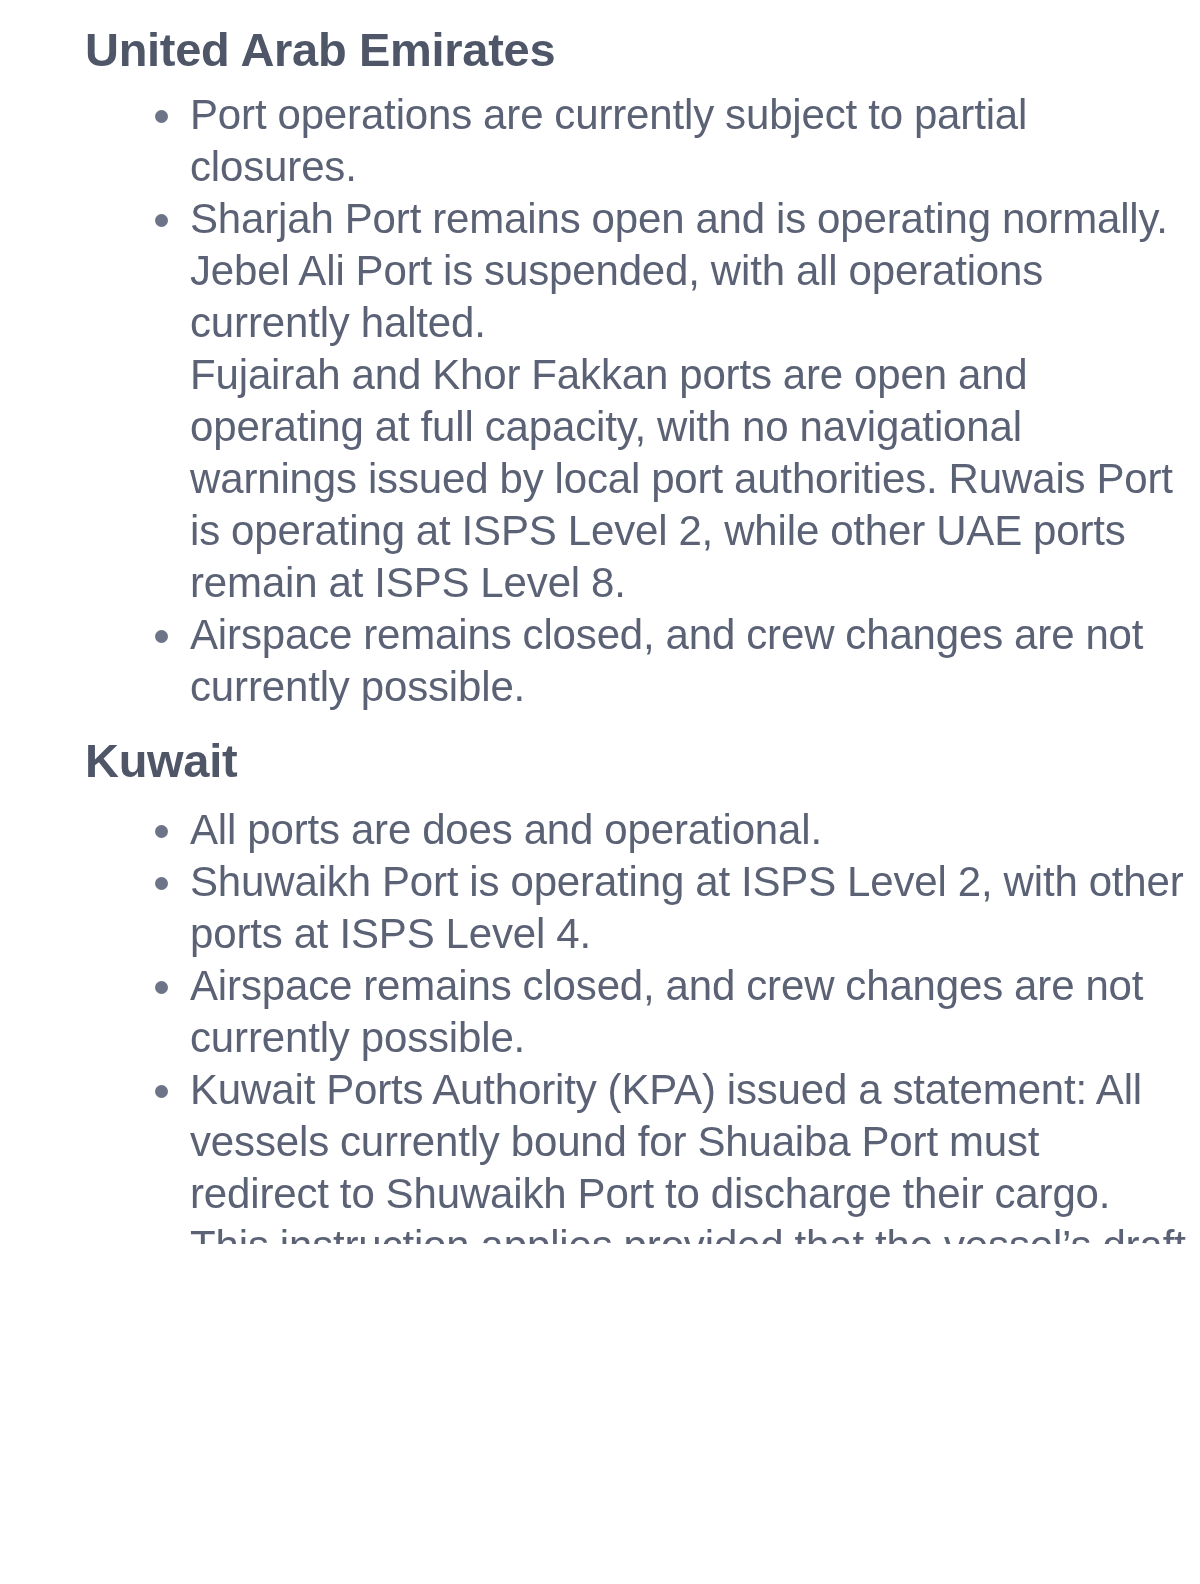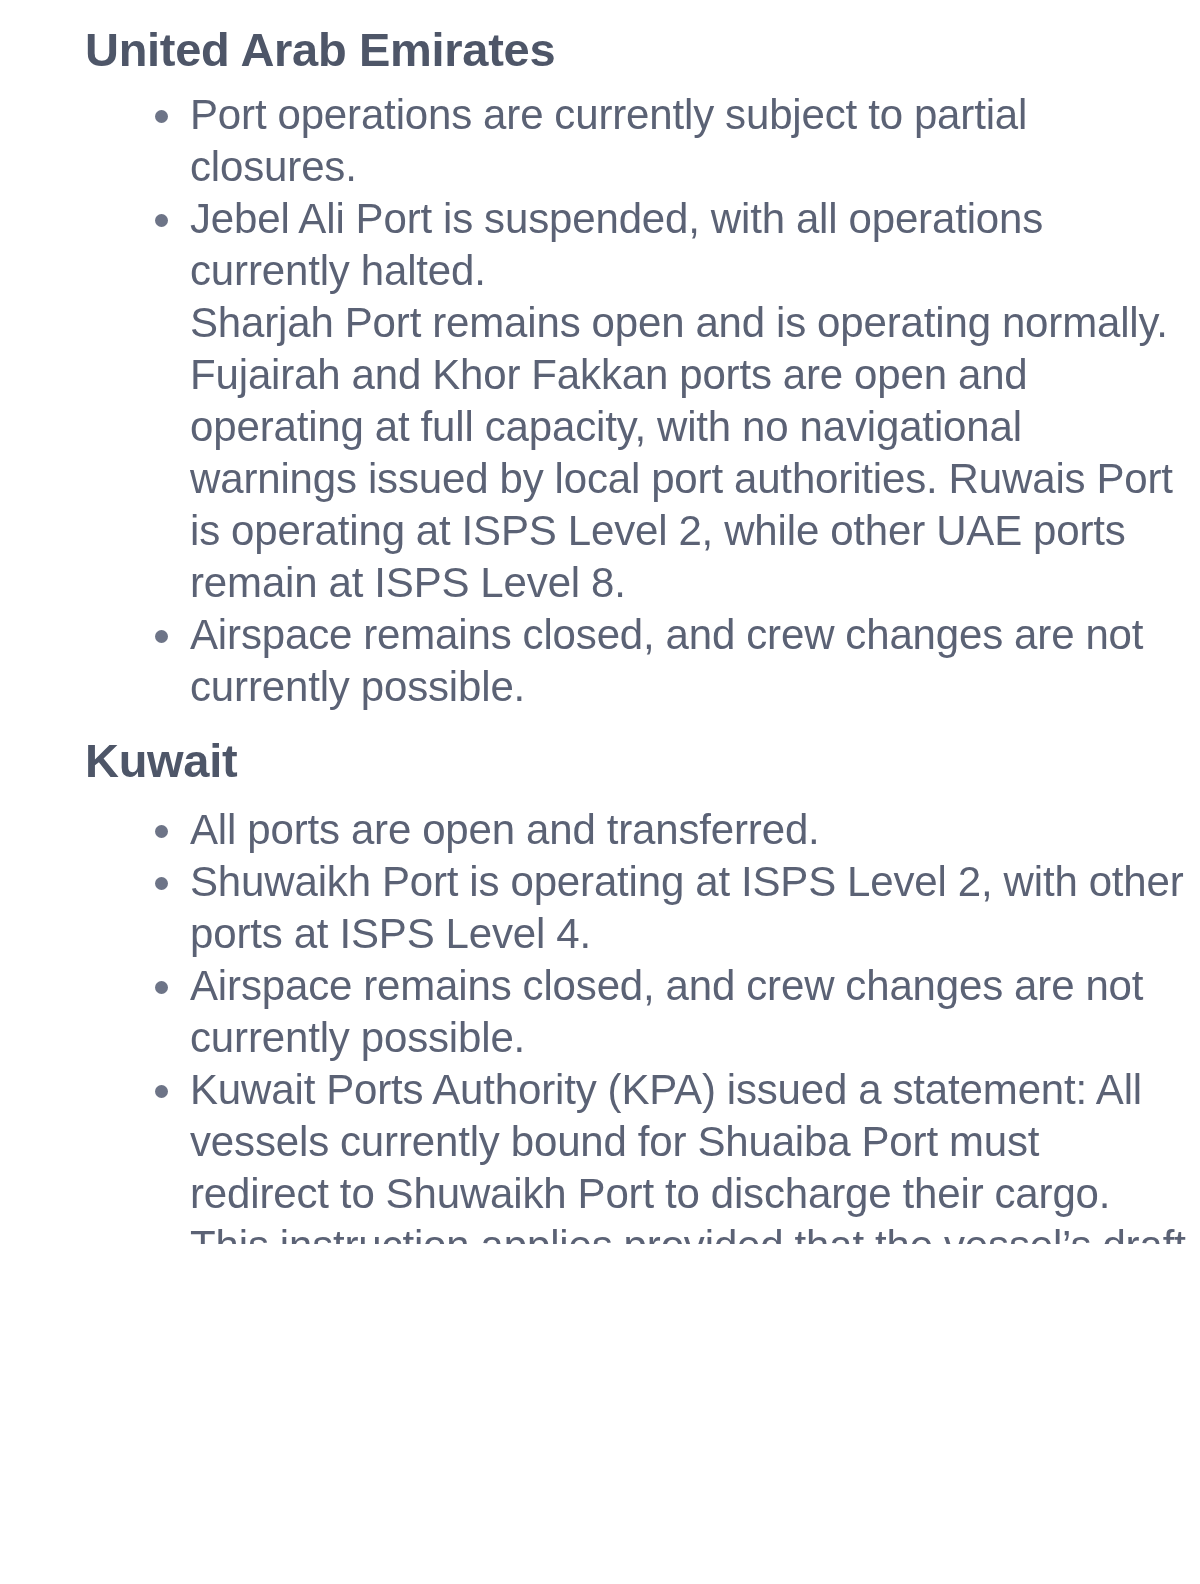--- a/index.html
+++ b/index.html
@@ -99,37 +99,37 @@
 
   <div class="section section-uae">
     <h2 class="country-heading">United Arab Emirates</h2>
     <ul class="bullet-list">
       <li class="bullet-item">
         <span class="bullet-dot"></span>
         <span class="bullet-para">Port operations are currently subject to partial closures.</span>
       </li>
       <li class="bullet-item">
         <span class="bullet-dot"></span>
+        <span class="bullet-para">Sharjah Port remains open and is operating normally.</span>
         <span class="bullet-para">Jebel Ali Port is suspended, with all operations currently halted.</span>
-        <span class="bullet-para">Sharjah Port remains open and is operating normally.</span>
         <span class="bullet-para">Fujairah and Khor Fakkan ports are open and operating at full capacity, with no navigational warnings issued by local port authorities. Ruwais Port is operating at ISPS Level 2, while other UAE ports remain at ISPS Level 8.</span>
       </li>
       <li class="bullet-item">
         <span class="bullet-dot"></span>
         <span class="bullet-para">Airspace remains closed, and crew changes are not currently possible.</span>
       </li>
     </ul>
   </div>
 
   <div class="section section-kuwait">
     <h2 class="country-heading">Kuwait</h2>
     <ul class="bullet-list">
       <li class="bullet-item">
         <span class="bullet-dot"></span>
-        <span class="bullet-para">All ports are open and transferred.</span>
+        <span class="bullet-para">All ports are does and operational.</span>
       </li>
       <li class="bullet-item">
         <span class="bullet-dot"></span>
         <span class="bullet-para">Shuwaikh Port is operating at ISPS Level 2, with other ports at ISPS Level 4.</span>
       </li>
       <li class="bullet-item">
         <span class="bullet-dot"></span>
         <span class="bullet-para">Airspace remains closed, and crew changes are not currently possible.</span>
       </li>
       <li class="bullet-item">

